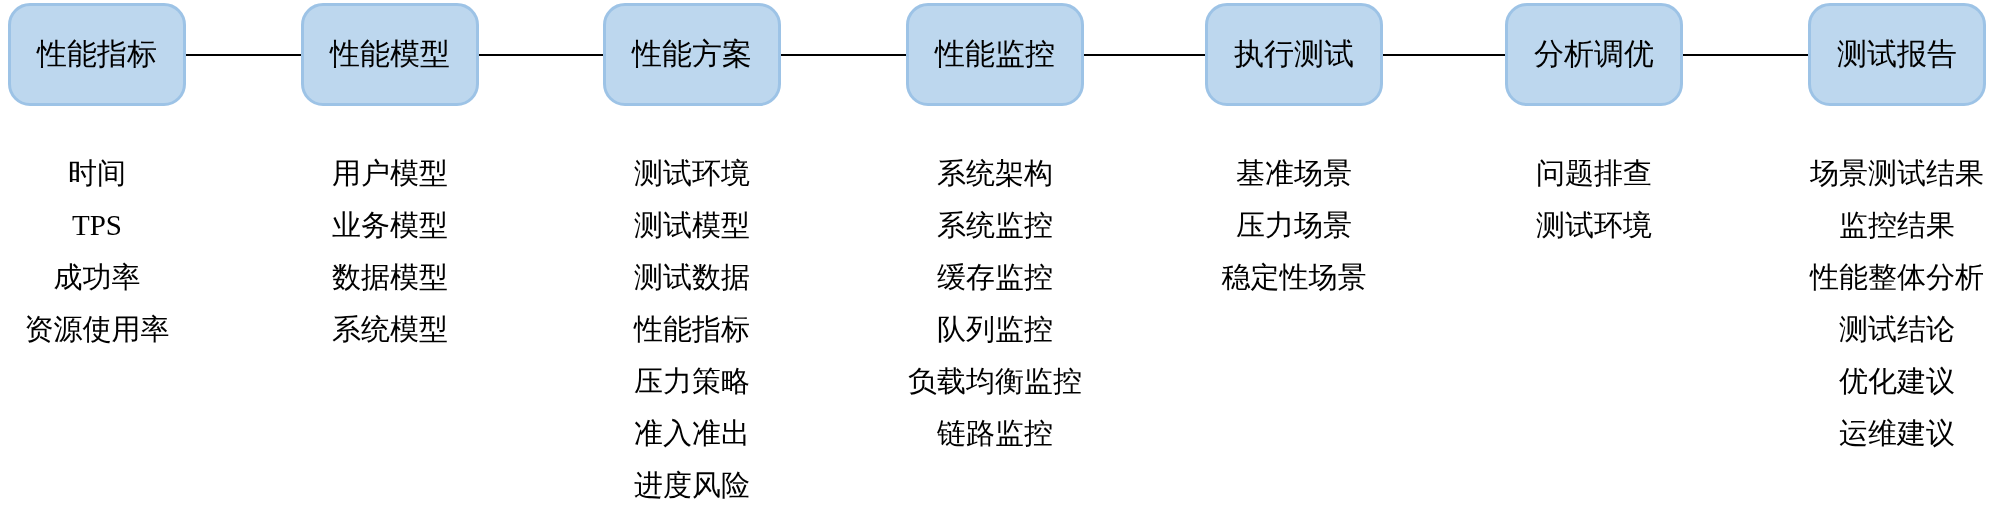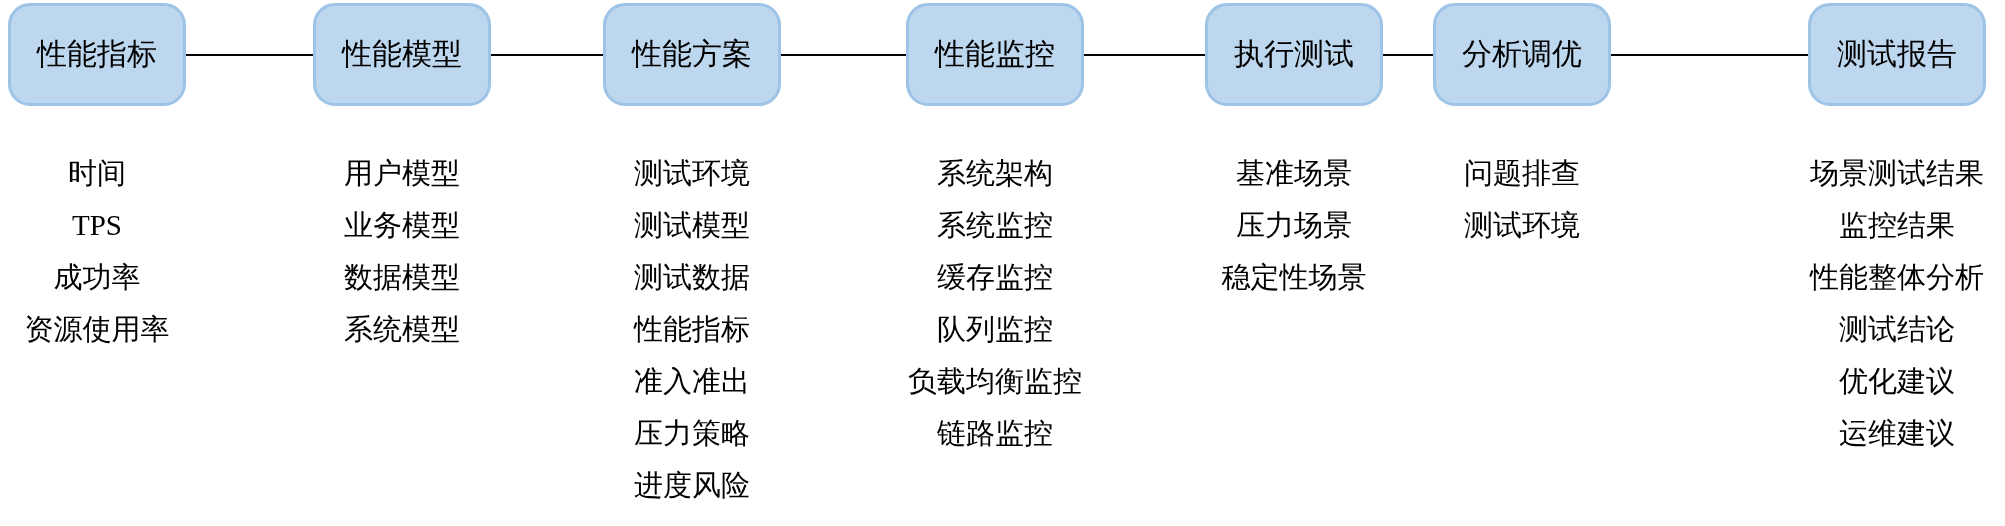--- a/index.html
+++ b/index.html
@@ -26,25 +26,25 @@
     border-top: 2px solid #000000;
     z-index: 1;
   }
   .col {
     position: absolute;
     top: 0;
     width: 244px;
     z-index: 2;
   }
   .col-1 { left: -25px; }
-  .col-2 { left: 280px; }
+  .col-2 { left: 268px; }
   .col-3 { left: 570px; }
   .col-4 { left: 873px; }
   .col-5 { left: 1172px; }
-  .col-6 { left: 1400px; }
+  .col-6 { left: 1472px; }
   .col-7 { left: 1775px; }
   .box {
     position: relative;
     margin: 3px auto 0 auto;
     width: 172px;
     height: 97px;
     background: #BDD7EE;
     border: 3px solid #9DC3E6;
     border-radius: 22px;
     display: flex;
@@ -105,22 +105,22 @@
 
   <section class="col col-3">
     <div class="box">
       <span>性能方案</span>
     </div>
     <ul class="items">
       <li>测试环境</li>
       <li>测试模型</li>
       <li>测试数据</li>
       <li>性能指标</li>
+      <li>压力策略</li>
       <li>准入准出</li>
-      <li>压力策略</li>
       <li>进度风险</li>
     </ul>
   </section>
 
   <section class="col col-4">
     <div class="box">
       <span>性能监控</span>
     </div>
     <ul class="items">
       <li>系统架构</li>

